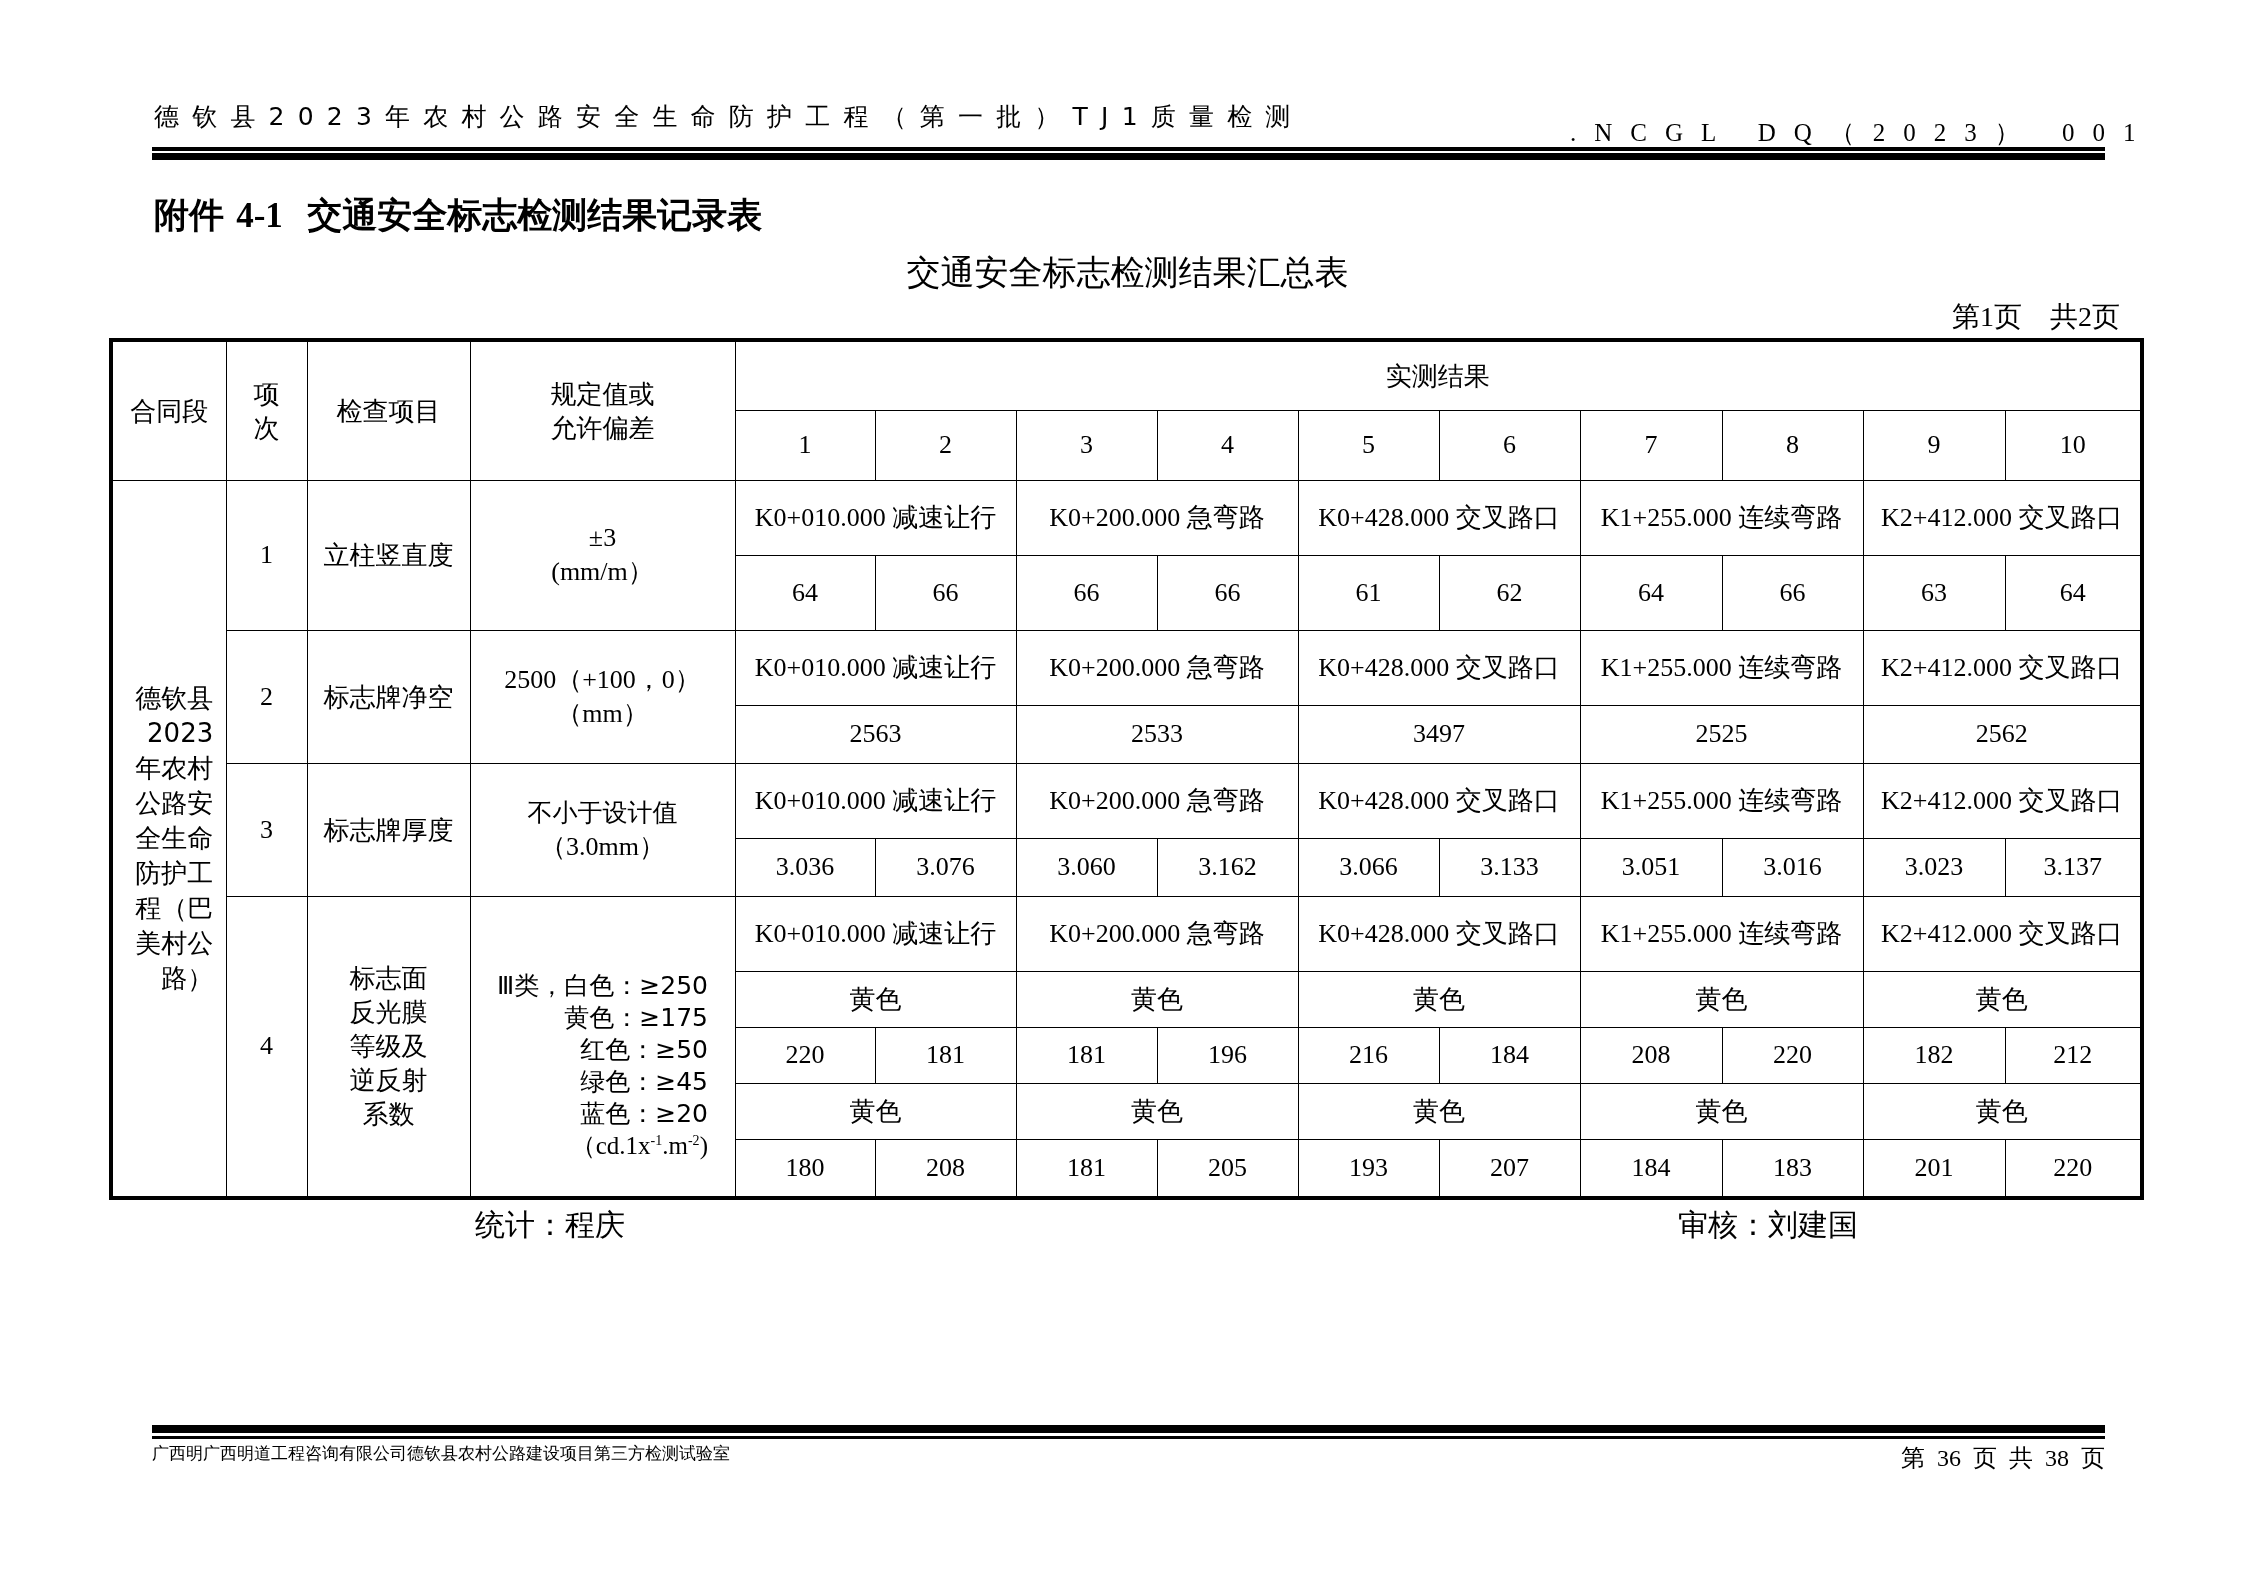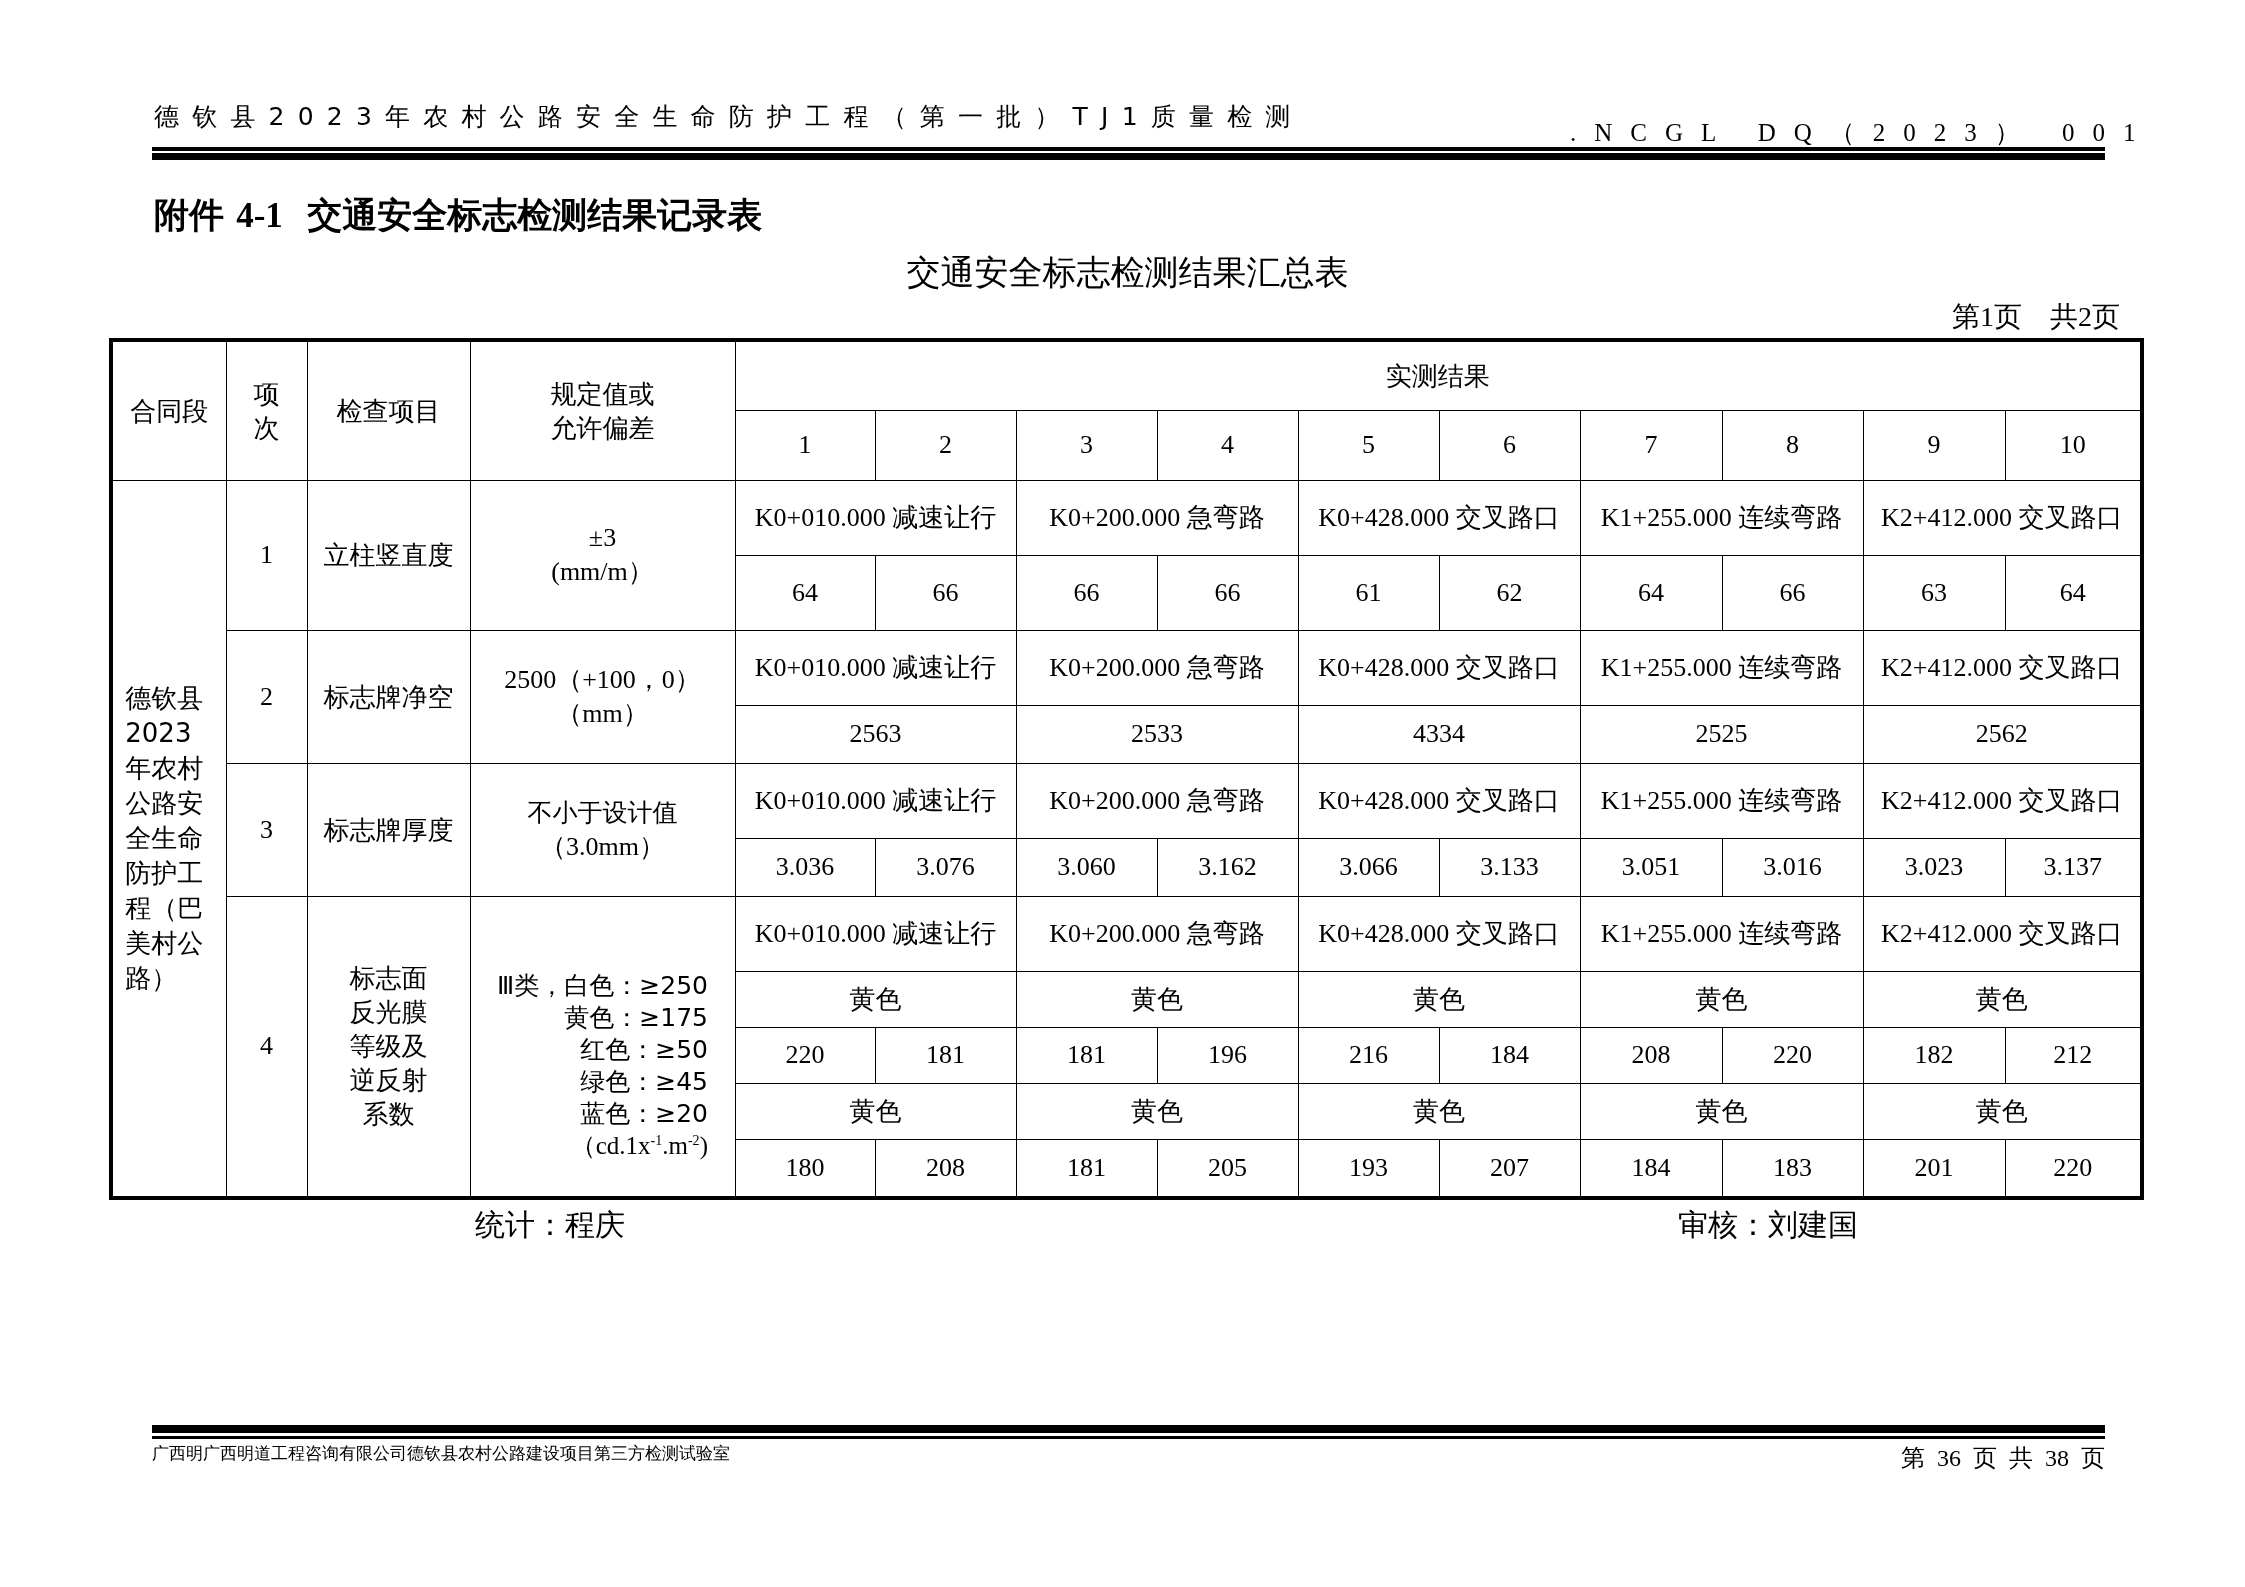--- a/index.html
+++ b/index.html
@@ -81,21 +81,21 @@
     <td>5</td>
     <td>6</td>
     <td>7</td>
     <td>8</td>
     <td>9</td>
     <td>10</td>
   </tr>
 
   <tr style="height:75px;">
     <td rowspan="12" class="cjk" style="line-height:35px;padding:0 6px;">
-      <div style="width:88px;margin:8px auto;word-break:break-all;text-align:left;">德钦县2023年农村公路安全生命防护工程（巴美村公路）</div>
+      <div style="width:88px;margin:8px auto;word-break:break-all;text-align:right;">德钦县2023年农村公路安全生命防护工程（巴美村公路）</div>
     </td>
     <td rowspan="2">1</td>
     <td rowspan="2" class="cjk">立柱竖直度</td>
     <td rowspan="2">
       <div>±3</div>
       <div>(mm/m）</div>
     </td>
     <td colspan="2">K0+010.000 减速让行</td>
     <td colspan="2">K0+200.000 急弯路</td>
     <td colspan="2">K0+428.000 交叉路口</td>
@@ -124,21 +124,21 @@
     </td>
     <td colspan="2">K0+010.000 减速让行</td>
     <td colspan="2">K0+200.000 急弯路</td>
     <td colspan="2">K0+428.000 交叉路口</td>
     <td colspan="2">K1+255.000 连续弯路</td>
     <td colspan="2">K2+412.000 交叉路口</td>
   </tr>
   <tr style="height:58px;">
     <td colspan="2">2563</td>
     <td colspan="2">2533</td>
-    <td colspan="2">4334</td>
+    <td colspan="2">3497</td>
     <td colspan="2">2525</td>
     <td colspan="2">2562</td>
   </tr>
 
   <tr style="height:75px;">
     <td rowspan="2">3</td>
     <td rowspan="2" class="cjk">标志牌厚度</td>
     <td rowspan="2">
       <div class="cjk">不小于设计值</div>
       <div>（3.0mm）</div>

